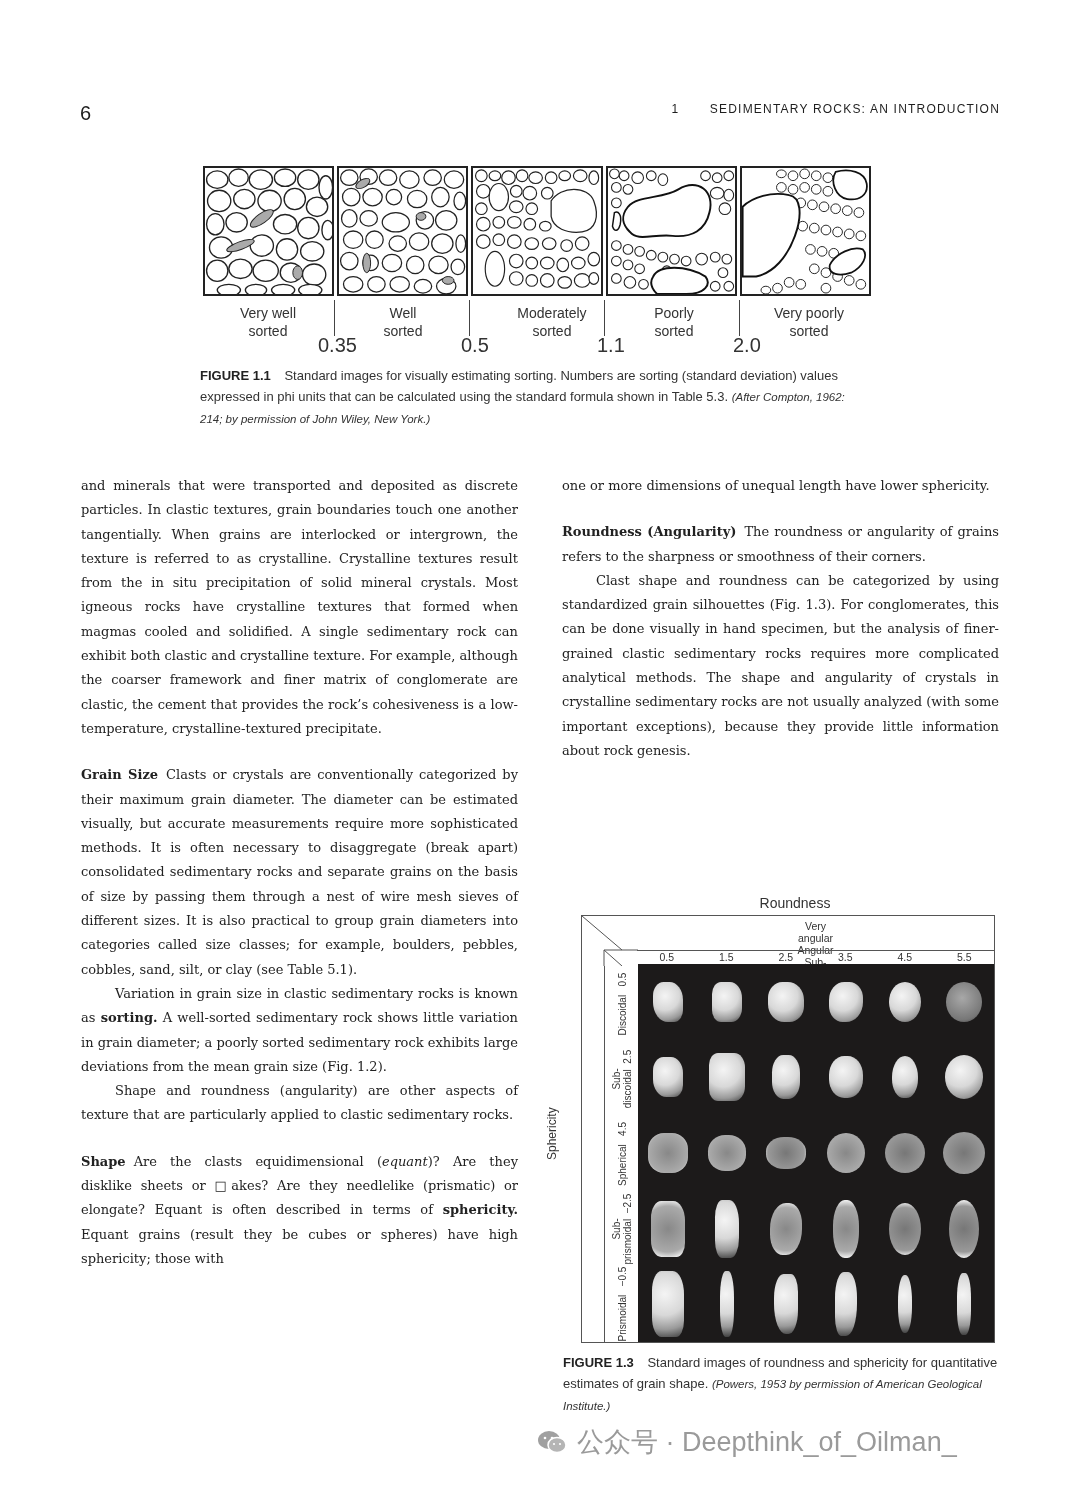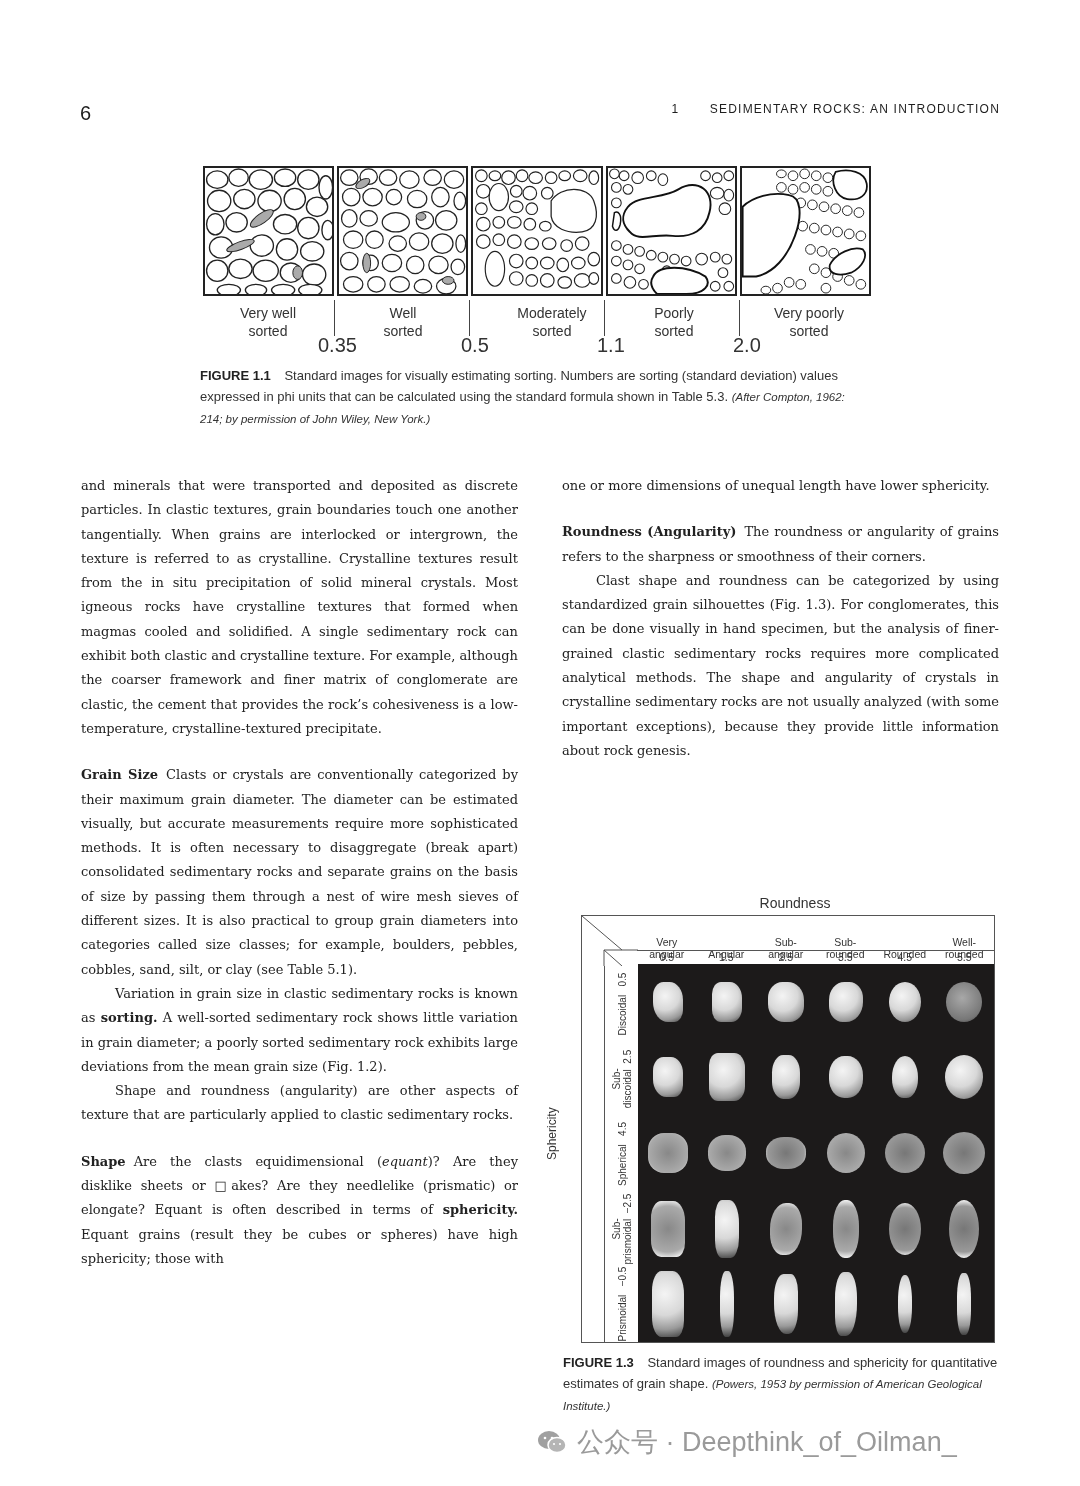--- a/index.html
+++ b/index.html
@@ -31,21 +31,21 @@
   .col p.indent { text-indent: 34px; }
   .col p.gap { margin-top: 22px; }
   .col .runin { font-weight: bold; margin-right: 8px; }
   .col-left { left: 81px; top: 474px; width: 437px; }
   .col-right { left: 562px; top: 474px; width: 437px; }
 
   
   .fig13 { position: absolute; left: 565px; top: 895px; width: 430px; height: 450px; }
   .rnd-title { position: absolute; left: 30px; right: 0; top: 0; text-align: center; font-size: 14px; color: #333; }
   .grid-frame { position: absolute; left: 16px; top: 20px; width: 412px; height: 426px; border: 1.5px solid #555; }
-  .rnd-headrow { position: absolute; left: 55px; right: 0; top: 4px; height: 40px; display: flex; }
+  .rnd-headrow { position: absolute; left: 55px; right: 0; top: 4px; height: 40px; display: flex; flex-direction: column; }
   .rnd-cell { flex: 1; text-align: center; font-size: 10.5px; line-height: 12px; color: #333; display: flex; flex-direction: column; justify-content: flex-end; }
   .rnd-valrow { position: absolute; left: 55px; right: 0; top: 34px; height: 14px; display: flex; border-top: 1px solid #555; }
   .rnd-val { flex: 1; text-align: center; font-size: 10.5px; color: #333; }
   .sph-title { position: absolute; left: -20px; top: 265px; transform: rotate(-90deg); transform-origin: left top; font-size: 12px; color: #333; }
   .sph-col { position: absolute; left: 22px; top: 50px; width: 34px; height: 376px; border-left: 1px solid #555; border-right: 1px solid #555; }
   .sph-row { position: absolute; left: 0; width: 34px; height: 75px; }
   .sph-row .txt { position: absolute; left: 50%; top: 50%; transform: translate(-50%,-50%) rotate(-90deg); white-space: nowrap; text-align: center; font-size: 10px; line-height: 11px; color: #333; }
   .diag { position: absolute; left: 0; top: 0; width: 56px; height: 50px; }
   .photo-grid { position: absolute; left: 56px; top: 48px; right: 0; bottom: 0; background: #1c1a1a; display: grid; grid-template-columns: repeat(6, 1fr); grid-template-rows: repeat(5, 1fr); }
   .grain-cell { display: flex; align-items: center; justify-content: center; }

